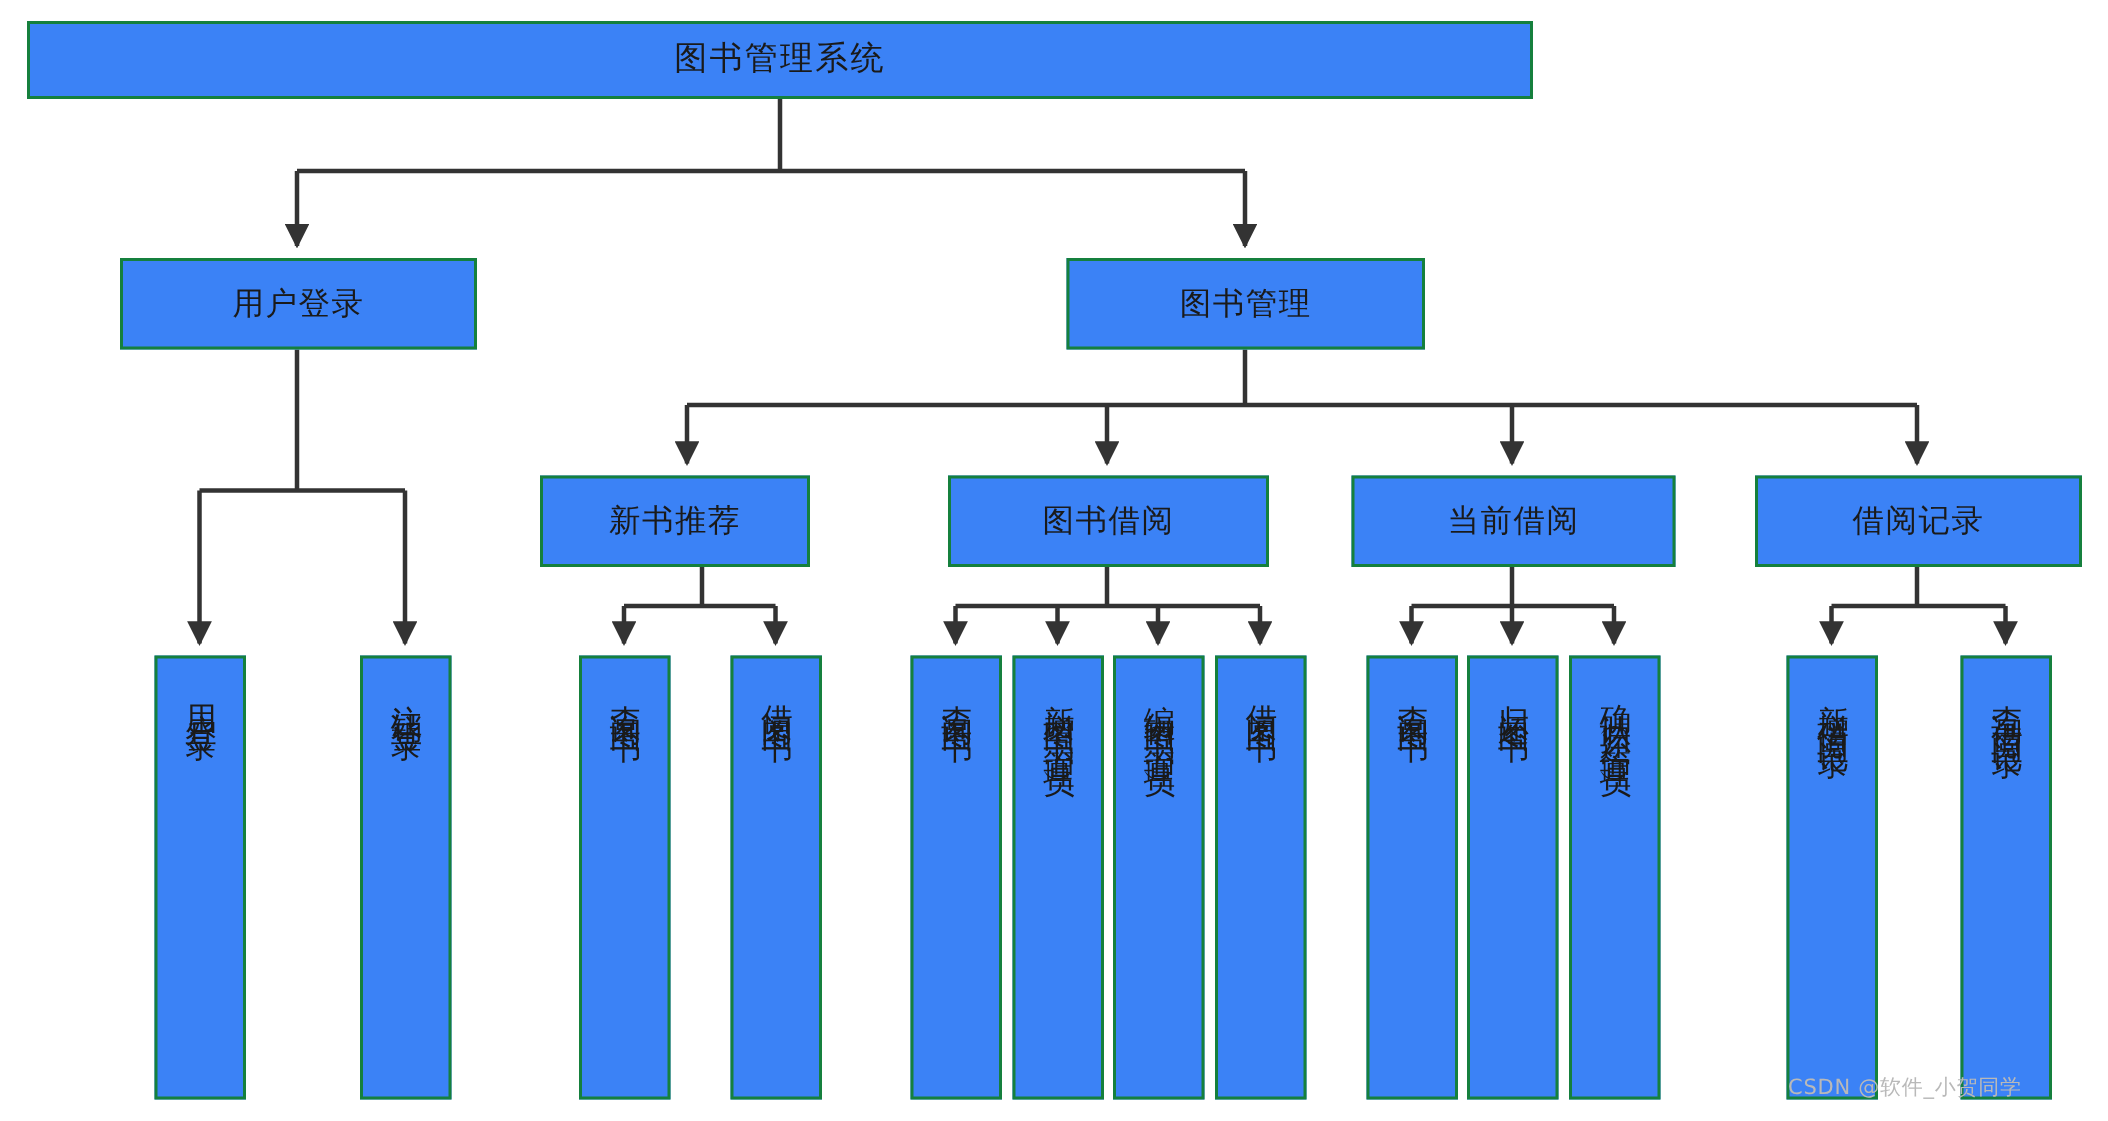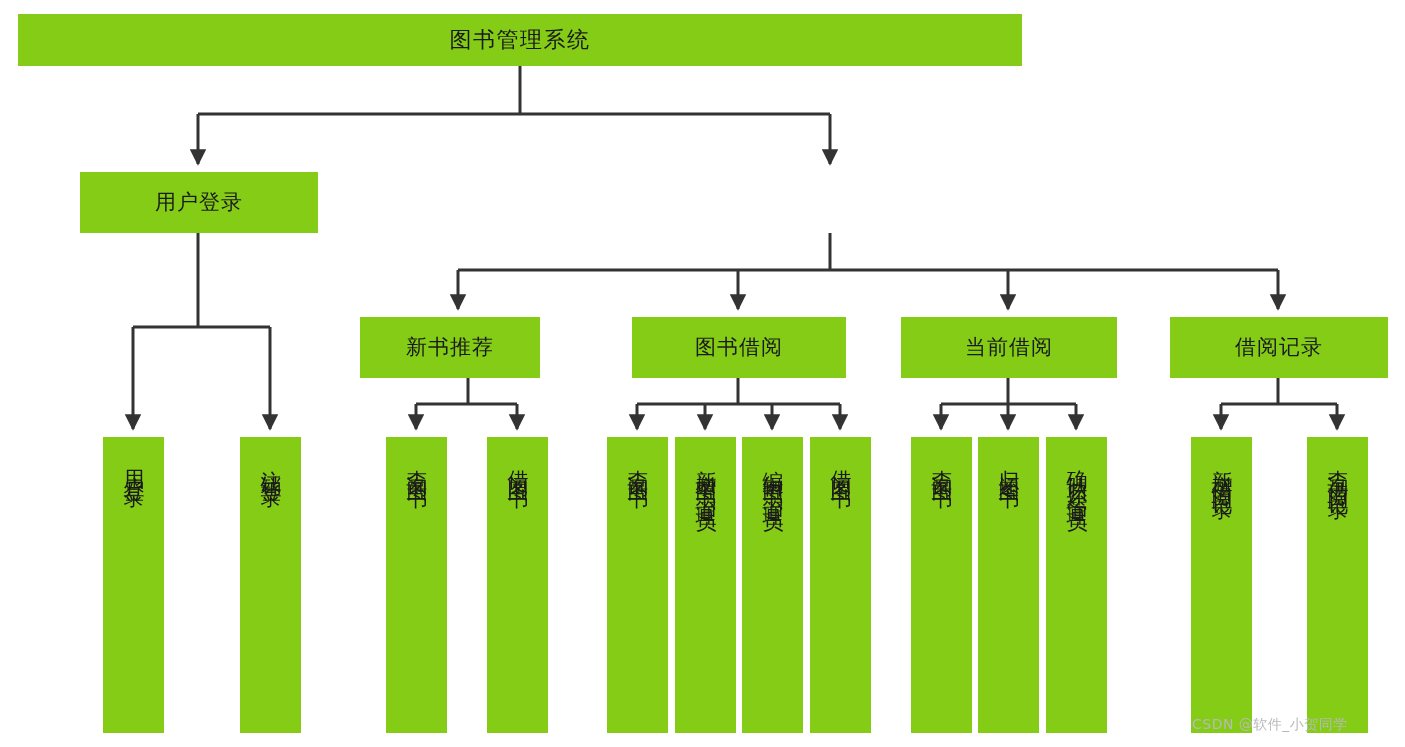--- a/index.html
+++ b/index.html
@@ -22,22 +22,22 @@
     position: absolute;
     left: 0;
     top: 0;
     width: 1405px;
     height: 747px;
     pointer-events: none;
   }
   .node {
     position: absolute;
     box-sizing: border-box;
-    border: 2px solid #84cc16;
-    background: #84cc16;
+    border: 2px solid #15803d;
+    background: #3b82f6;
     display: flex;
     align-items: center;
     justify-content: center;
     color: #1a1a1a;
   }
   .node .lbl {
     display: block;
     text-align: center;
     line-height: 1.18;
   }
@@ -130,20 +130,23 @@
   </svg>
 
   <div class="node horiz title" style="left:18px; top:14px; width:1004px; height:52px;">
     <span class="lbl">图书管理系统</span>
   </div>
 
   <div class="node horiz" style="left:80px; top:172px; width:238px; height:61px;">
     <span class="lbl">用户登录</span>
   </div>
 
+  <div class="node horiz" style="left:711px; top:172px; width:239px; height:61px;">
+    <span class="lbl">图书管理</span>
+  </div>
 
   <div class="node horiz" style="left:360px; top:317px; width:180px; height:61px;">
     <span class="lbl">新书推荐</span>
   </div>
 
   <div class="node horiz" style="left:632px; top:317px; width:214px; height:61px;">
     <span class="lbl">图书借阅</span>
   </div>
 
   <div class="node horiz" style="left:901px; top:317px; width:216px; height:61px;">

